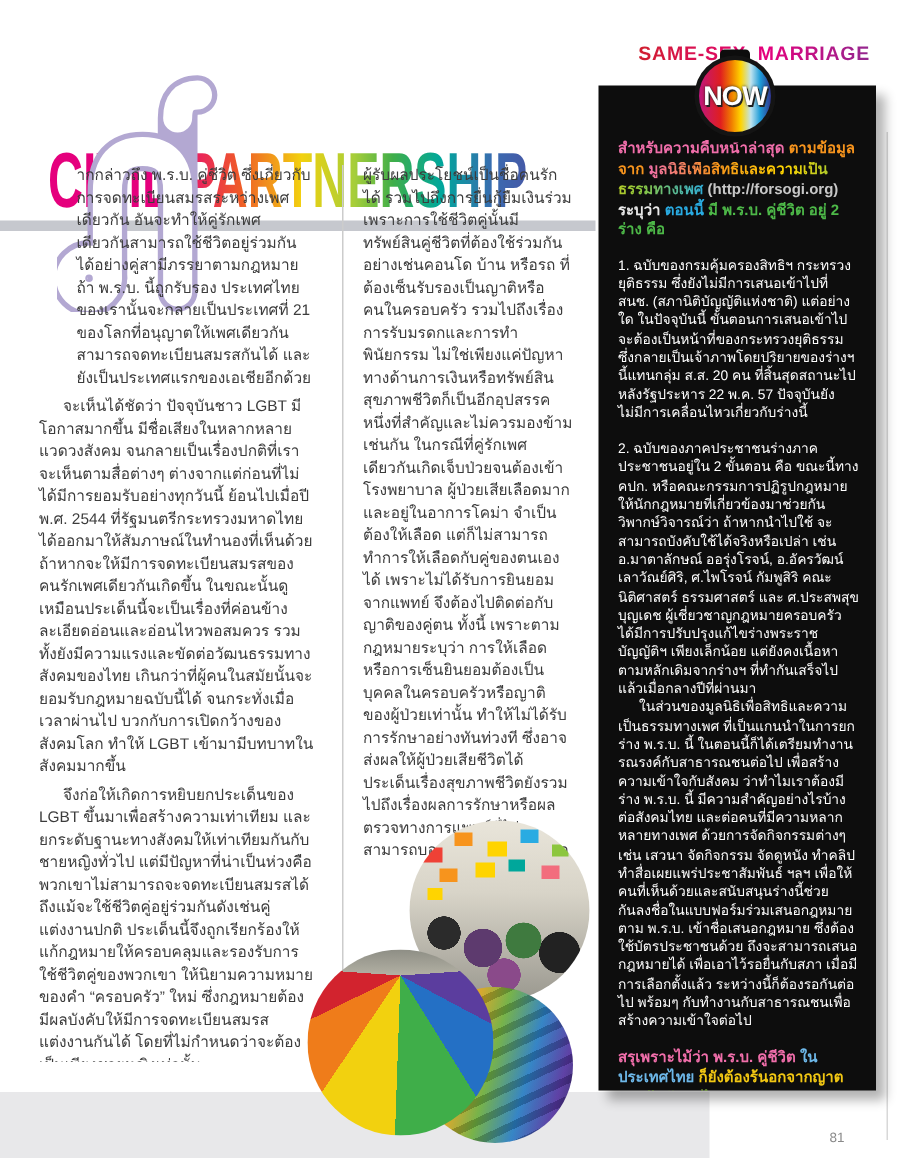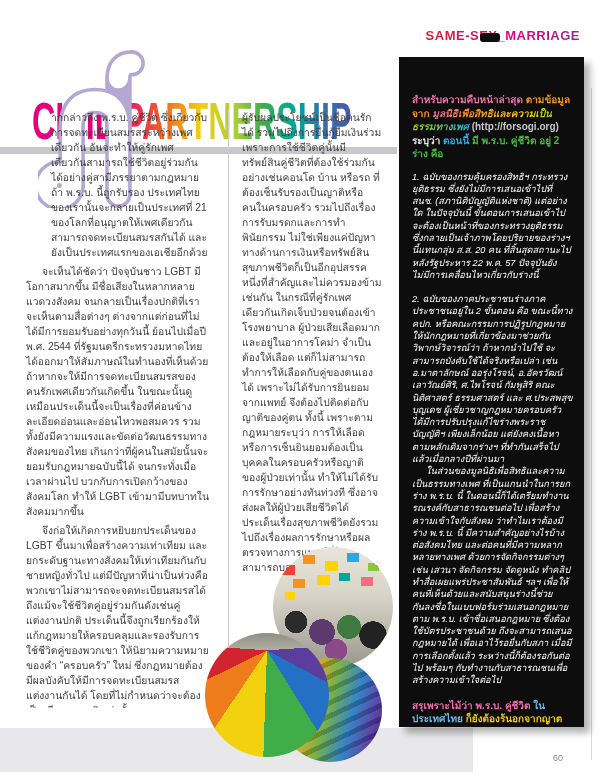--- a/index.html
+++ b/index.html
@@ -29,27 +29,27 @@
   .col2{left:238px;width:148px;height:470px;overflow:hidden;}
   .col2 p + p{text-indent:16px;}
   .dropfloat{float:left;width:25px;height:140px;}
   .divider{position:absolute;left:228px;top:110px;width:1px;height:592px;background:#cccccc;}
 
   
   .sidebar{position:absolute;left:399px;top:57px;width:185px;height:670px;background:#0d0d0d;
            box-shadow:6px 6px 7px rgba(0,0,0,.3);z-index:2;overflow:hidden;}
   .sb-inner{position:absolute;left:13px;right:11px;top:36px;}
   .sb-intro{font-size:10px;font-weight:bold;line-height:13.5px;margin-bottom:10px;}
-  .sb-paras{color:#ffffff;font-size:9.2px;line-height:12.3px;font-style:italic;}
+  .sb-paras{color:#ffffff;font-size:9.2px;line-height:12.3px;}
   .sb-paras p{margin:0;}
   .sb-paras p:nth-child(1){margin-bottom:12px;}
   .sb-paras p:nth-child(3){text-indent:14px;}
   .sb-outro{font-size:10px;font-weight:bold;line-height:13.5px;margin-top:12px;}
   .grad-rainbow{background:linear-gradient(90deg,#f06eaa,#f7941d,#ffd400,#8cc63e,#29abe2);
-                -webkit-background-clip:text;background-clip:text;color:transparent;font-style:italic;}
+                -webkit-background-clip:text;background-clip:text;color:transparent;}
 
   
   .now-tab{position:absolute;left:480px;width:20px;height:9px;background:#0d0d0d;border-radius:3px;z-index:3;}
   .now-tab.top{top:33px;} .now-tab.bot{top:86px;}
   .now-badge{position:absolute;left:463px;top:37px;width:54px;height:54px;border-radius:50%;
              border:3px solid #141414;box-sizing:border-box;z-index:4;
              background:linear-gradient(90deg,#c0167e 0%,#e01f1f 30%,#f07c00 45%,#ffd400 58%,
                         #bfe3ef 72%,#1d9cd8 85%,#30348e 100%);
              display:flex;align-items:center;justify-content:center;}
   .now-badge span{font-size:18px;font-weight:900;color:#ffffff;letter-spacing:-.5px;
@@ -139,22 +139,25 @@
       <div class="sb-paras">
           <p>1. ฉบับของกรมคุ้มครองสิทธิฯ กระทรวงยุติธรรม ซึ่งยังไม่มีการเสนอเข้าไปที่ สนช. (สภานิติบัญญัติแห่งชาติ) แต่อย่างใด ในปัจจุบันนี้ ขั้นตอนการเสนอเข้าไป จะต้องเป็นหน้าที่ของกระทรวงยุติธรรม ซึ่งกลายเป็นเจ้าภาพโดยปริยายของร่างฯ นี้แทนกลุ่ม ส.ส. 20 คน ที่สิ้นสุดสถานะไปหลังรัฐประหาร 22 พ.ค. 57 ปัจจุบันยังไม่มีการเคลื่อนไหวเกี่ยวกับร่างนี้</p>
           <p>2. ฉบับของภาคประชาชนร่างภาคประชาชนอยู่ใน 2 ขั้นตอน คือ ขณะนี้ทาง คปก. หรือคณะกรรมการปฏิรูปกฎหมาย ให้นักกฎหมายที่เกี่ยวข้องมาช่วยกันวิพากษ์วิจารณ์ว่า ถ้าหากนำไปใช้ จะสามารถบังคับใช้ได้จริงหรือเปล่า เช่น อ.มาตาลักษณ์ ออรุ่งโรจน์, อ.อัครวัฒน์ เลาวัณย์ศิริ, ศ.ไพโรจน์ กัมพูสิริ คณะนิติศาสตร์ ธรรมศาสตร์ และ ศ.ประสพสุข บุญเดช ผู้เชี่ยวชาญกฎหมายครอบครัว ได้มีการปรับปรุงแก้ไขร่างพระราชบัญญัติฯ เพียงเล็กน้อย แต่ยังคงเนื้อหาตามหลักเดิมจากร่างฯ ที่ทำกันเสร็จไปแล้วเมื่อกลางปีที่ผ่านมา</p>
           <p>ในส่วนของมูลนิธิเพื่อสิทธิและความเป็นธรรมทางเพศ ที่เป็นแกนนำในการยกร่าง พ.ร.บ. นี้ ในตอนนี้ก็ได้เตรียมทำงานรณรงค์กับสาธารณชนต่อไป เพื่อสร้างความเข้าใจกับสังคม ว่าทำไมเราต้องมีร่าง พ.ร.บ. นี้ มีความสำคัญอย่างไรบ้างต่อสังคมไทย และต่อคนที่มีความหลากหลายทางเพศ ด้วยการจัดกิจกรรมต่างๆ เช่น เสวนา จัดกิจกรรม จัดดูหนัง ทำคลิป ทำสื่อเผยแพร่ประชาสัมพันธ์ ฯลฯ เพื่อให้คนที่เห็นด้วยและสนับสนุนร่างนี้ช่วยกันลงชื่อในแบบฟอร์มร่วมเสนอกฎหมาย ตาม พ.ร.บ. เข้าชื่อเสนอกฎหมาย ซึ่งต้องใช้บัตรประชาชนด้วย ถึงจะสามารถเสนอกฎหมายได้ เพื่อเอาไว้รอยื่นกับสภา เมื่อมีการเลือกตั้งแล้ว ระหว่างนี้ก็ต้องรอกันต่อไป พร้อมๆ กับทำงานกับสาธารณชนเพื่อสร้างความเข้าใจต่อไป</p>
         </div>
       <div class="sb-outro"><span style="color: rgb(240, 110, 170);">สรุเพราะไม้ว่า พ.ร.บ. คู่ชีวิต </span><span style="color: rgb(109, 183, 232);">ใน ประเทศไทย </span><span style="color: rgb(242, 199, 19);">ก็ยังต้องร้นอกจากญาต </span><span style="color: rgb(140, 198, 62);">และลุ้นกันต่อไป!</span></div>
     </div>
   </div>
   <div class="now-tab top"></div>
   <div class="now-tab bot"></div>
+  <div class="now-badge">
+    <span>NOW</span>
+  </div>
 
   <div class="photo photo-crowd" title="Crowd at a pride parade holding colorful signs"></div>
   <div class="photo photo-fabric" title="Close-up folds of rainbow flag fabric"></div>
   <div class="photo photo-flag" title="Giant rainbow flag carried along a street"></div>
 
   <div class="bottom-band"></div>
   <div class="edge-line"></div>
-  <div class="page-number">60</div>
+  <div class="page-number">81</div>
 
 </div>
 
 </body></html>

